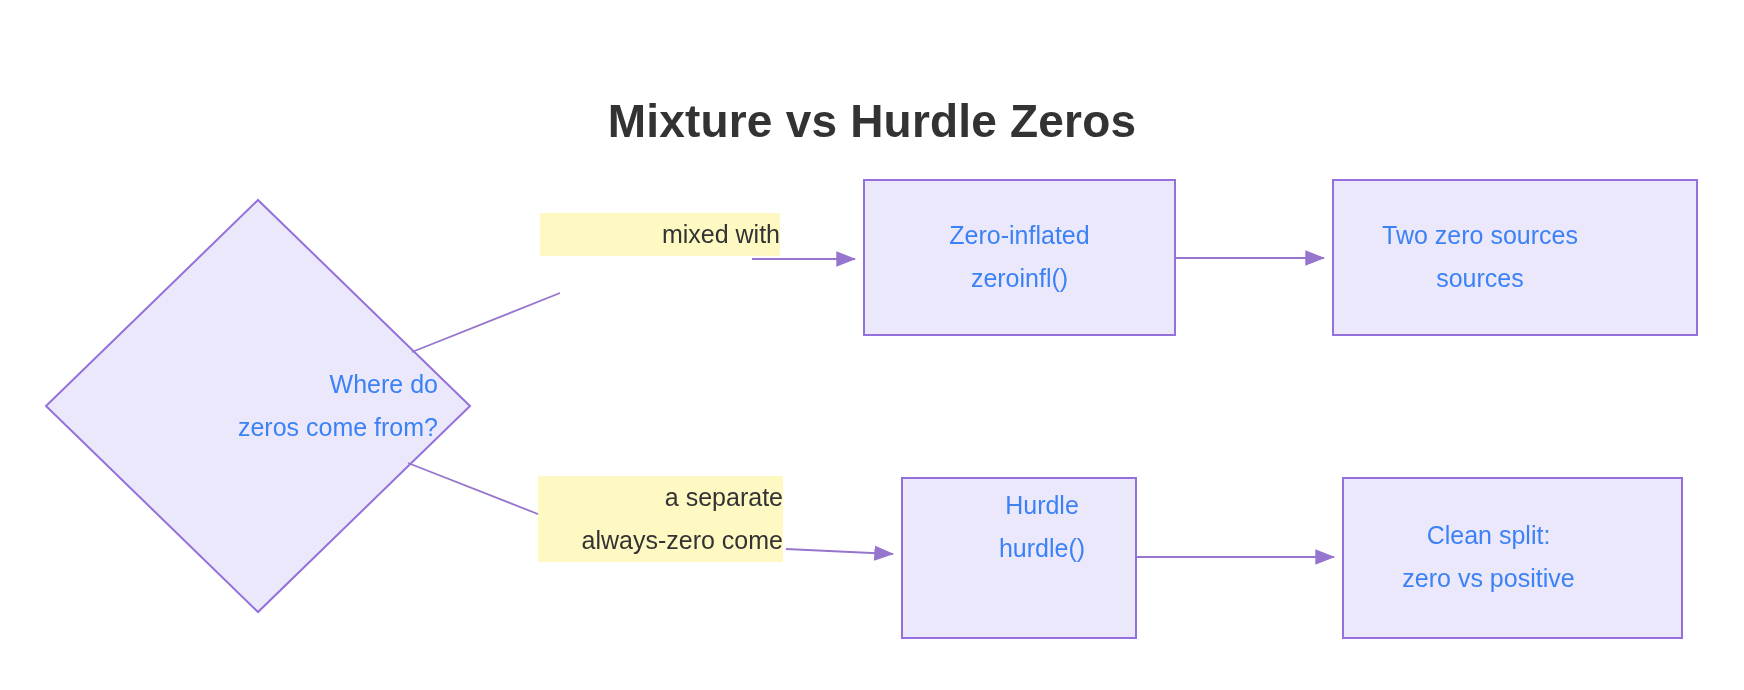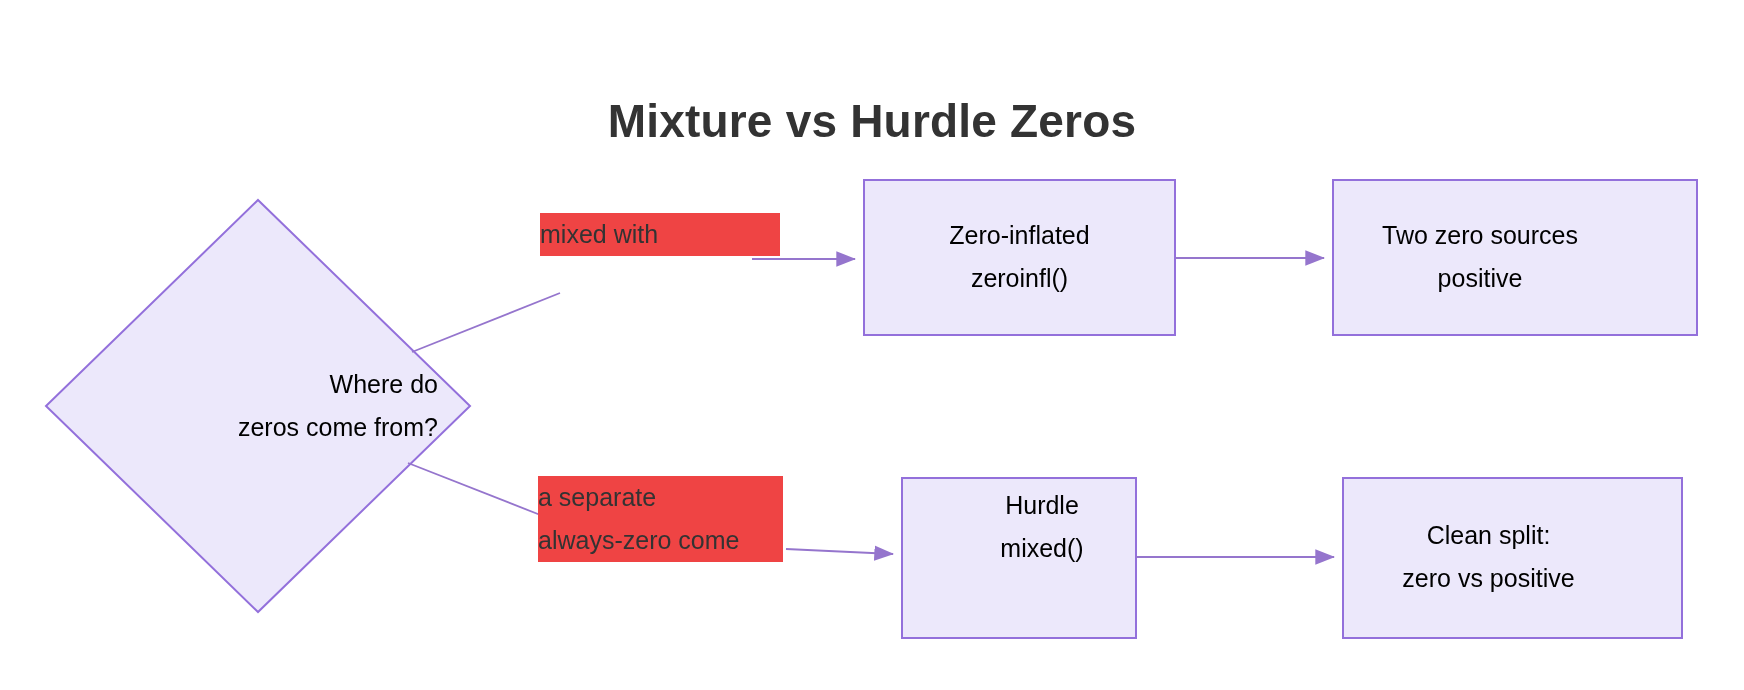--- a/index.html
+++ b/index.html
@@ -54,34 +54,34 @@
   }
   .connector-thin {
     stroke: #9575cd;
     stroke-width: 1.8;
     fill: none;
   }
   
   .node-label {
     position: absolute;
     text-align: center;
-    color: #000000;
+    color: #3b82f6;
     font-size: 25px;
     line-height: 43px;
     white-space: nowrap;
     pointer-events: none;
   }
   .edge-label {
     position: absolute;
-    text-align: left;
+    text-align: right;
     color: #333333;
     font-size: 25px;
     line-height: 43px;
     white-space: nowrap;
-    background: #ef4444;
+    background: #fef9c3;
   }
   .lbl-line { display: block; }
 </style>
 </head>
 <body>
 
 <div id="canvas">
 
   <div class="diagram-title">Mixture vs Hurdle Zeros</div>
 
@@ -120,26 +120,26 @@
     <span class="lbl-line">zeros come from?</span>
   </div>
 
   <div class="node-label" style="left:864px; top:214px; width:311px;">
     <span class="lbl-line">Zero-inflated</span>
     <span class="lbl-line">zeroinfl()</span>
   </div>
 
   <div class="node-label" style="left:1298px; top:214px; width:364px;">
     <span class="lbl-line">Two zero sources</span>
-    <span class="lbl-line">positive</span>
+    <span class="lbl-line">sources</span>
   </div>
 
   <div class="node-label" style="left:902px; top:484px; width:280px;">
     <span class="lbl-line">Hurdle</span>
-    <span class="lbl-line">mixed()</span>
+    <span class="lbl-line">hurdle()</span>
   </div>
 
   <div class="node-label" style="left:1343px; top:514px; width:291px;">
     <span class="lbl-line">Clean split:</span>
     <span class="lbl-line">zero vs positive</span>
   </div>
 
   <div class="edge-label" style="left:540px; top:213px; width:240px;">
     <span class="lbl-line">mixed with</span>
   </div>

